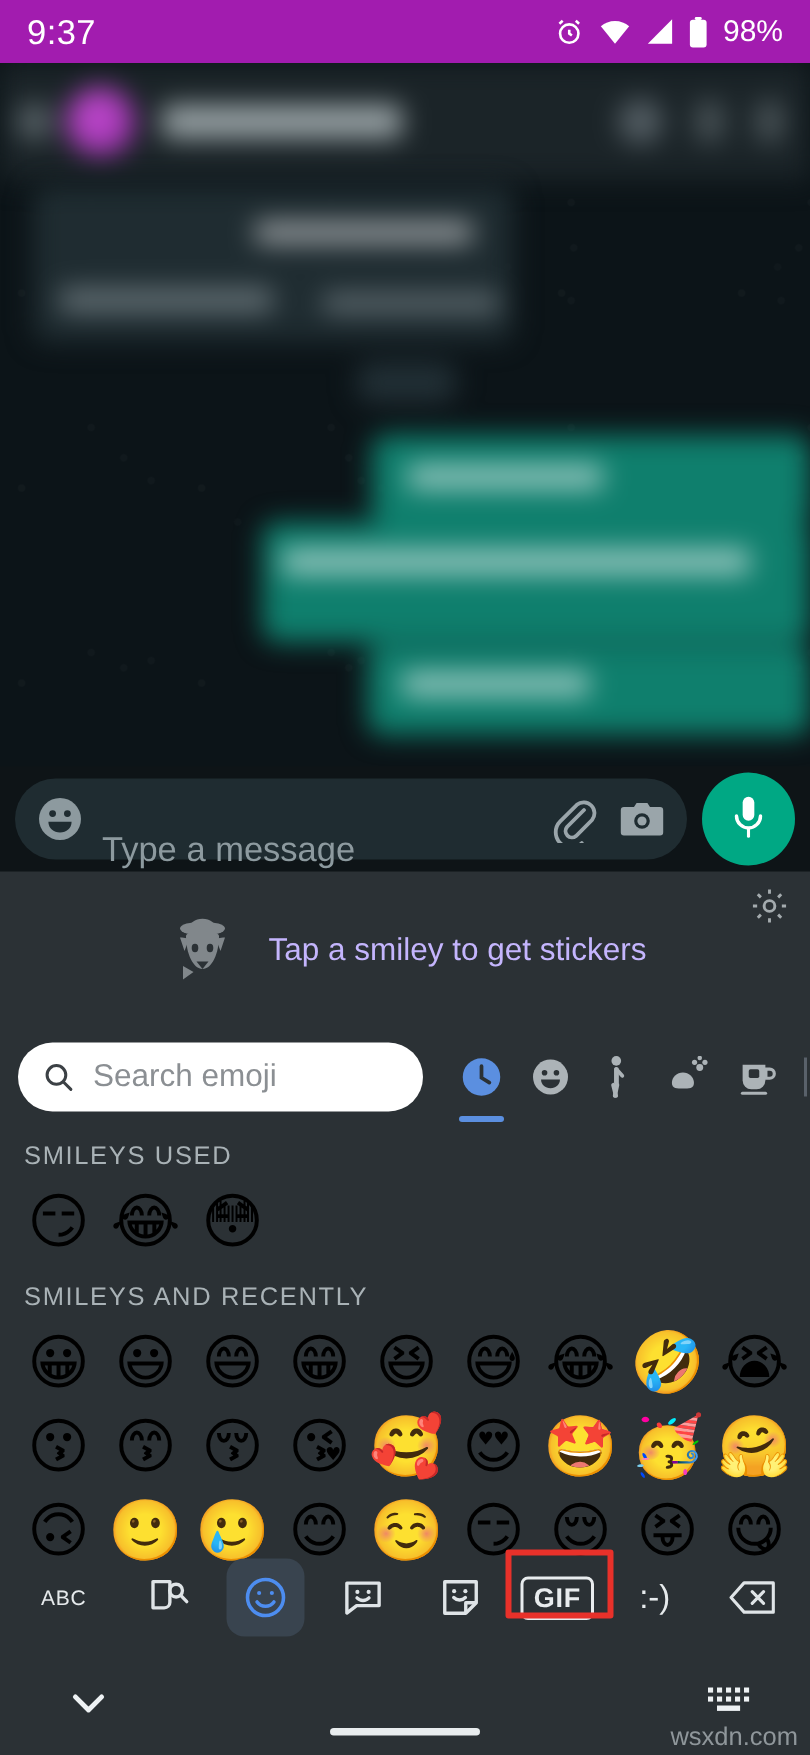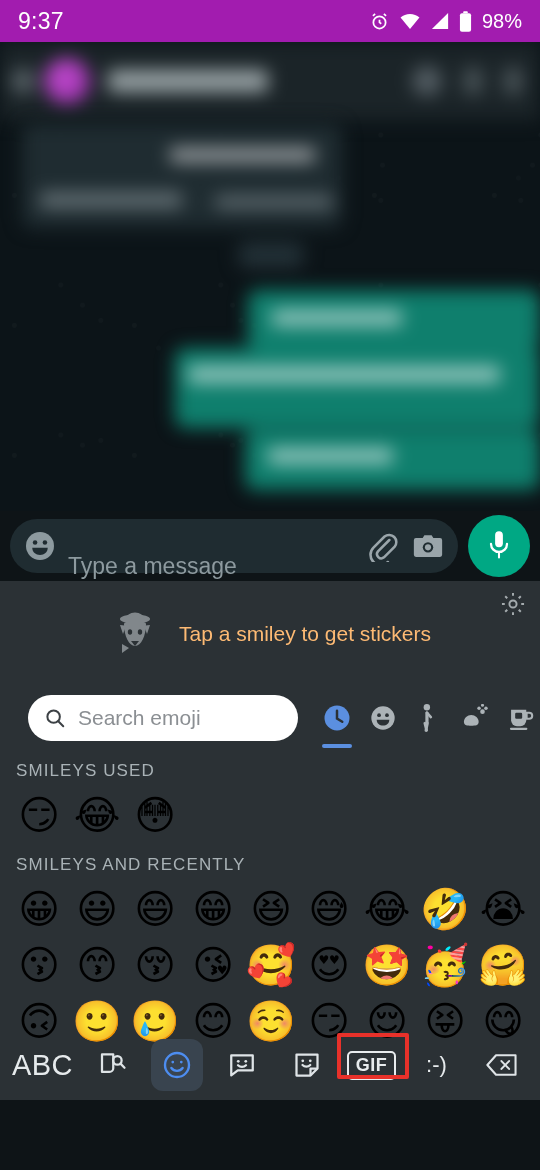--- a/index.html
+++ b/index.html
@@ -96,23 +96,23 @@
   .kb {
     position: absolute; top: 581px; left: 0; width: 540px; height: 519px;
     background: #2b3135;
   }
   .sticker-hint {
     position: relative; height: 106px;
     display: flex; align-items: center; justify-content: center; gap: 18px;
   }
   .gear { position: absolute; top: 10px; right: 14px; width: 26px; height: 26px; opacity: .8; }
   .sticker-mascot { width: 52px; height: 52px; opacity: .62; }
-  .sticker-text { color: #fdba74; font-size: 21px; }
-
-  .searchrow { display: flex; align-items: center; height: 62px; padding: 0 28px; }
+  .sticker-text { color: #c4b5fd; font-size: 21px; }
+
+  .searchrow { display: flex; align-items: center; height: 62px; padding: 0 12px; }
   .searchbox {
     width: 270px; height: 46px; background: #ffffff; border-radius: 23px;
     display: flex; align-items: center; padding: 0 16px; flex: 0 0 270px;
   }
   .search-ph { margin-left: 12px; color: #8b8f93; font-size: 21px; }
   .cat-tabs { display: flex; align-items: center; margin-left: 16px; gap: 0; flex: 1; }
   .cat {
     width: 46px; height: 50px; display: flex; flex-direction: column;
     align-items: center; justify-content: center; position: relative; flex: 0 0 46px;
   }
@@ -138,21 +138,21 @@
   }
   .grid-clip { overflow: hidden; height: 172px; }
 
   
   .keyrow {
     position: absolute; bottom: 0; left: 0; width: 540px; height: 70px;
     display: flex; align-items: center; justify-content: space-around;
     padding: 0 6px;
   }
   .key { width: 52px; height: 52px; display: flex; align-items: center; justify-content: center; position: relative; }
-  .key.abc { color: #e6eaec; font-size: 29px; letter-spacing: .5px; width: 60px; }
+  .key.abc { color: #e6eaec; font-size: 14px; letter-spacing: .5px; width: 60px; }
   .key.smiley-active { background: #39444f; border-radius: 12px; }
   .gif-box {
     border: 2px solid #e8ecee; border-radius: 5px;
     padding: 2px 7px; color: #e8ecee; font-size: 18px; font-weight: bold;
     letter-spacing: .5px;
   }
   .gif-highlight {
     position: absolute; top: -6px; left: -9px; width: 72px; height: 46px;
     border: 4px solid #e8312a; border-radius: 2px; pointer-events: none;
   }
@@ -435,14 +435,34 @@
 
       <div class="key">
         <svg width="34" height="26" viewBox="0 0 30 24" fill="none" stroke="#dfe4e7" stroke-width="1.9" stroke-linejoin="round" stroke-linecap="round">
           <path d="M9.5 3h18v18h-18L1.5 12z"></path>
           <path d="M14.5 8.4l7 7.2M21.5 8.4l-7 7.2"></path>
         </svg>
       </div>
     </div>
   </div>
 
+  <div class="navbar">
+    <svg class="nav-down" viewBox="0 0 24 24" fill="none" stroke="#eef2f4" stroke-width="2.6" stroke-linecap="round" stroke-linejoin="round">
+      <path d="M5 9l7 7 7-7"></path>
+    </svg>
+    <div class="nav-pill"></div>
+    <svg class="nav-kb" viewBox="0 0 32 24" fill="#eef2f4">
+      <rect x="2" y="3" width="3.4" height="3.4"></rect>
+        <rect x="8" y="3" width="3.4" height="3.4"></rect>
+      <rect x="14" y="3" width="3.4" height="3.4"></rect>
+        <rect x="20" y="3" width="3.4" height="3.4"></rect>
+      <rect x="26" y="3" width="3.4" height="3.4"></rect>
+      <rect x="2" y="9" width="3.4" height="3.4"></rect>
+        <rect x="8" y="9" width="3.4" height="3.4"></rect>
+      <rect x="14" y="9" width="3.4" height="3.4"></rect>
+        <rect x="20" y="9" width="3.4" height="3.4"></rect>
+      <rect x="26" y="9" width="3.4" height="3.4"></rect>
+      <rect x="8" y="15" width="15.4" height="3.6"></rect>
+    </svg>
+    <div class="watermark">wsxdn.com</div>
+  </div>
 
 </div>
 
 </body></html>

